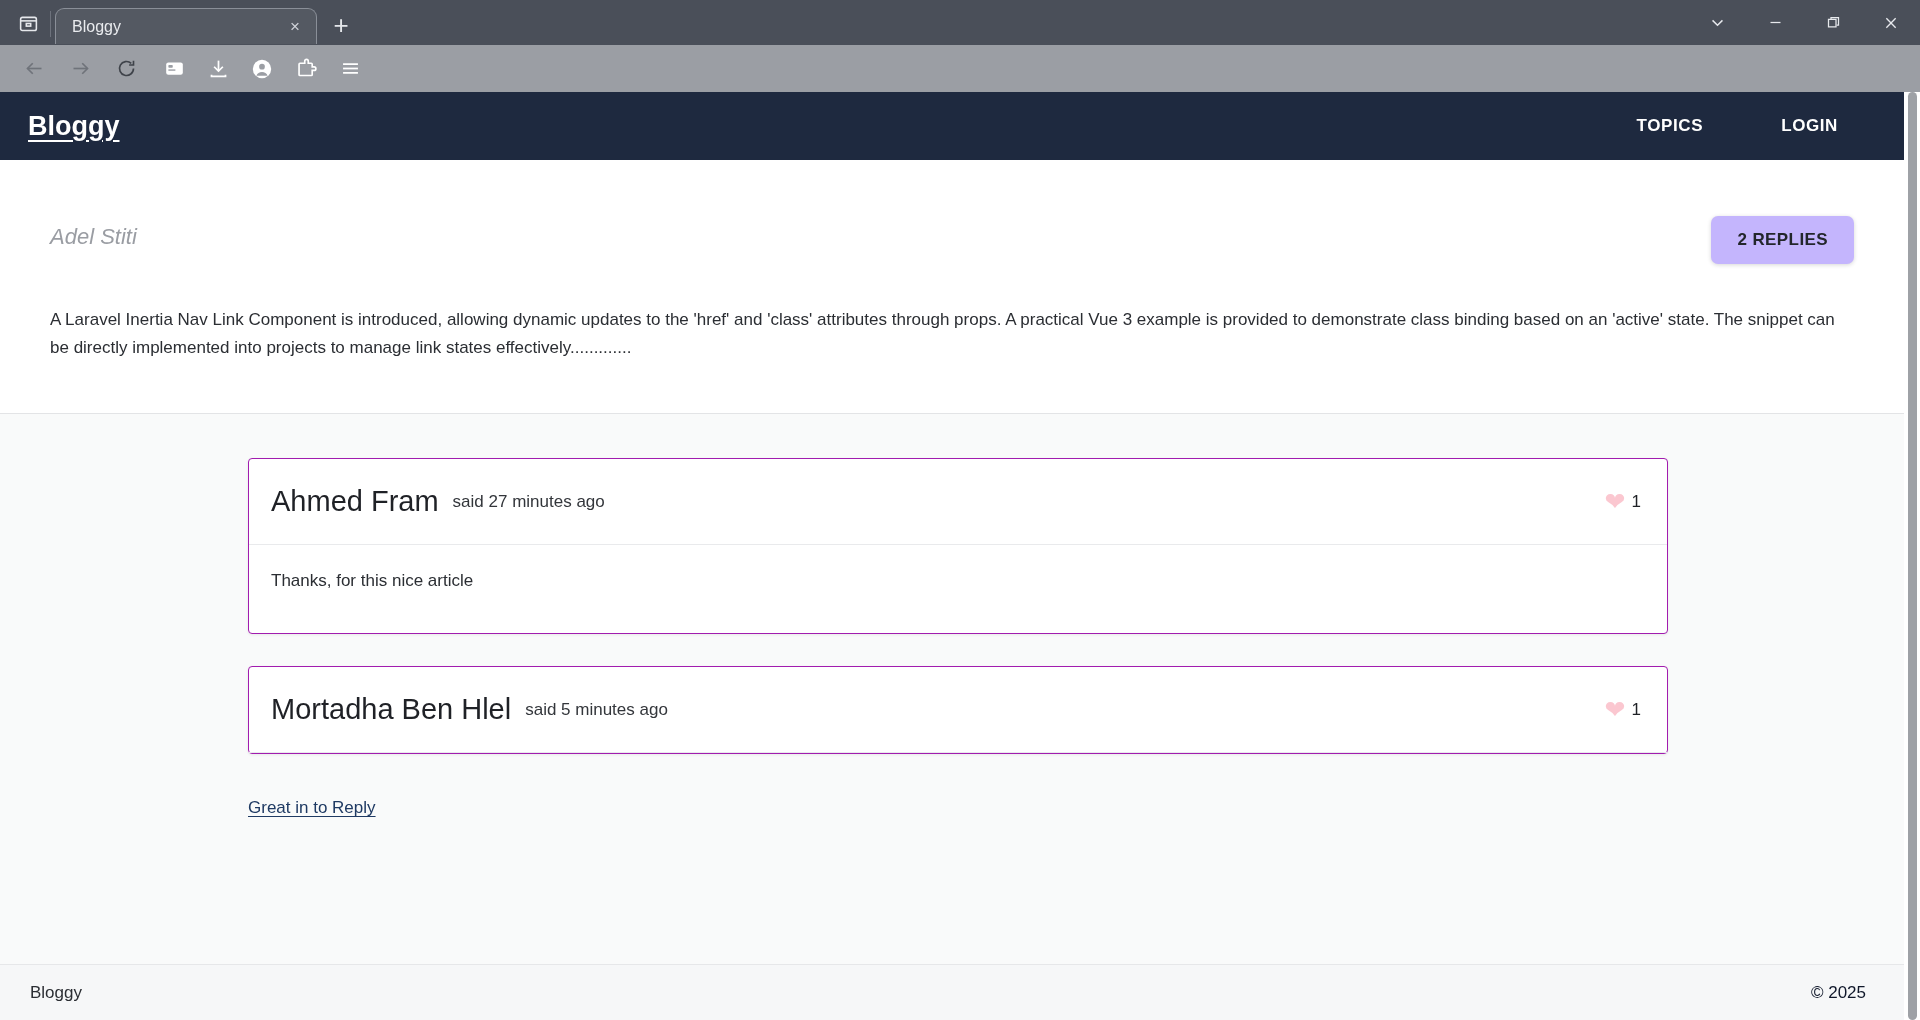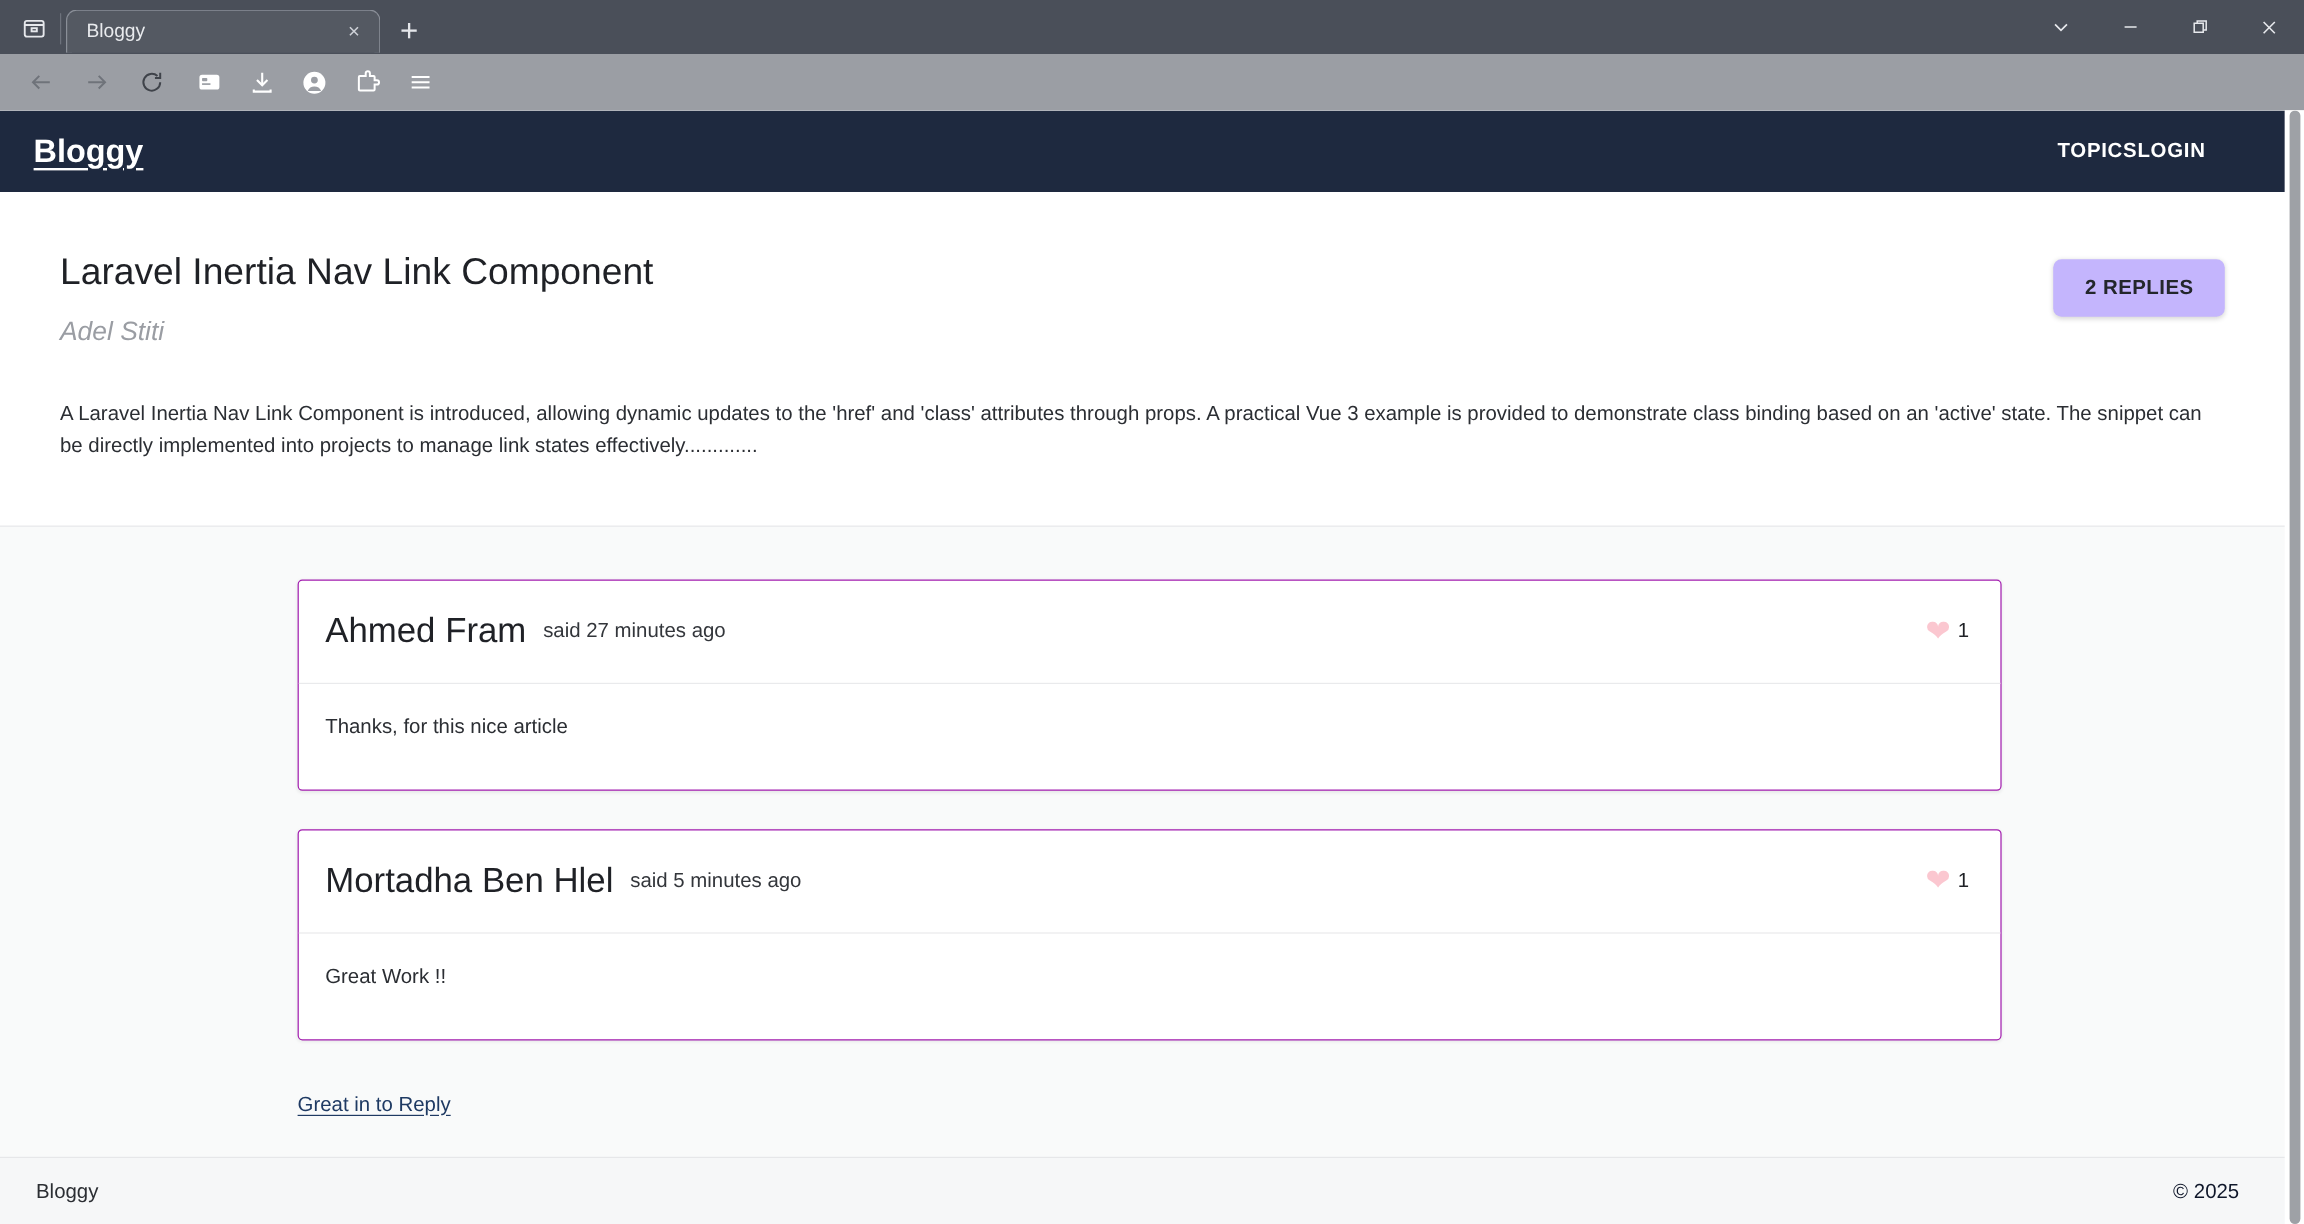--- a/index.html
+++ b/index.html
@@ -112,21 +112,21 @@
     background: #1e293f;
     height: 68px;
     display: flex; align-items: center;
     padding: 0 28px 0 28px;
     flex: 0 0 68px;
   }
   .brand {
     color: #ffffff; font-size: 27px; font-weight: bold;
     text-decoration: underline; text-underline-offset: 5px;
   }
-  .site-nav { margin-left: auto; display: flex; align-items: center; padding-right: 38px; }
+  .site-nav { margin-left: auto; display: flex; align-items: center; gap: 78px; padding-right: 38px; }
   .nav-link { color: #ffffff; font-size: 17px; font-weight: bold; letter-spacing: 0.6px; text-decoration: none; }
 
   
   .article {
     background: #ffffff;
     padding: 48px 50px 52px 50px;
     border-bottom: 1px solid #e3e4e6;
   }
   .article-top { display: flex; align-items: flex-start; }
   .article-titlewrap { flex: 1; }
@@ -319,21 +319,20 @@
         <a class="brand">Bloggy</a>
         <div class="site-nav">
           <a class="nav-link">TOPICS</a>
           <a class="nav-link">LOGIN</a>
         </div>
       </div>
 
       <div class="article">
         <div class="article-top">
           <div class="article-titlewrap">
-            <h1 class="article-title">Laravel Inertia Nav Link Component</h1>
             <div class="article-author">Adel Stiti</div>
           </div>
           <div class="replies-badge">2 REPLIES</div>
         </div>
         <p class="article-body">A Laravel Inertia Nav Link Component is introduced, allowing dynamic updates to the 'href' and 'class' attributes through props. A practical Vue 3 example is provided to demonstrate class binding based on an 'active' state. The snippet can be directly implemented into projects to manage link states effectively.............</p>
       </div>
 
       <div class="comments-area">
         <div class="comments-inner">
 
@@ -351,21 +350,20 @@
 
           <div class="comment-card">
             <div class="comment-head">
               <span class="comment-author">Mortadha Ben Hlel</span>
               <span class="comment-time">said 5 minutes ago</span>
               <div class="likes">
                 <span class="heart">❤</span>
                 <span class="like-count">1</span>
               </div>
             </div>
-            <div class="comment-body">Great Work !!</div>
           </div>
 
           <a class="reply-link">Great in to Reply</a>
         </div>
       </div>
 
       <div class="site-footer">
         <span class="footer-brand">Bloggy</span>
         <span class="footer-copy">© 2025</span>
       </div>

